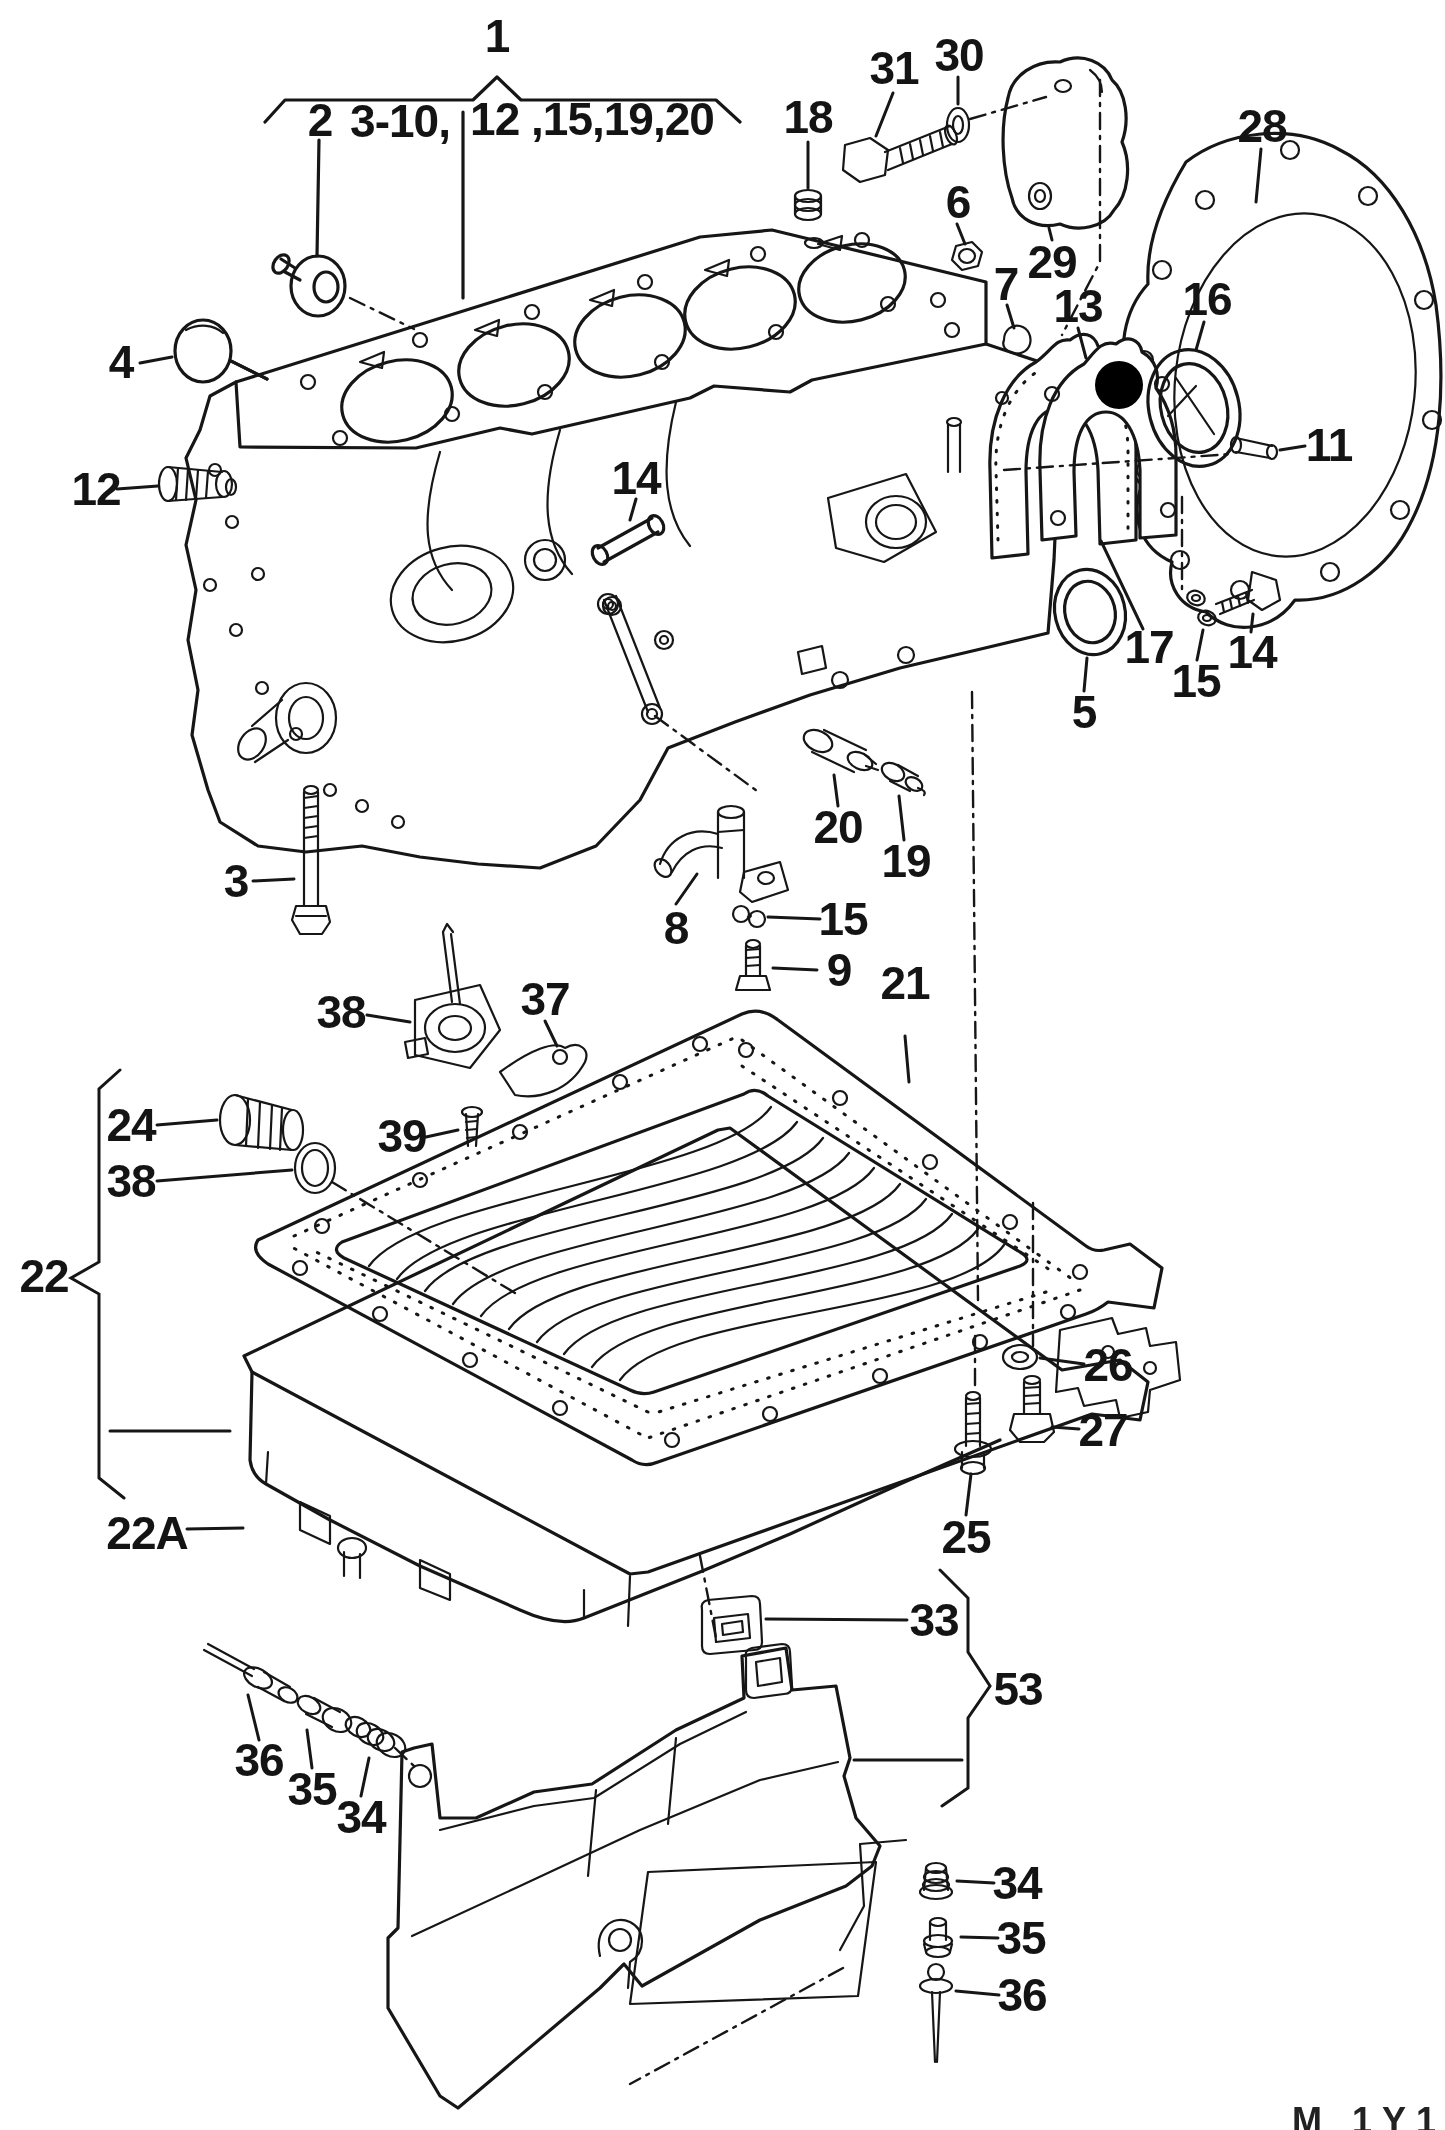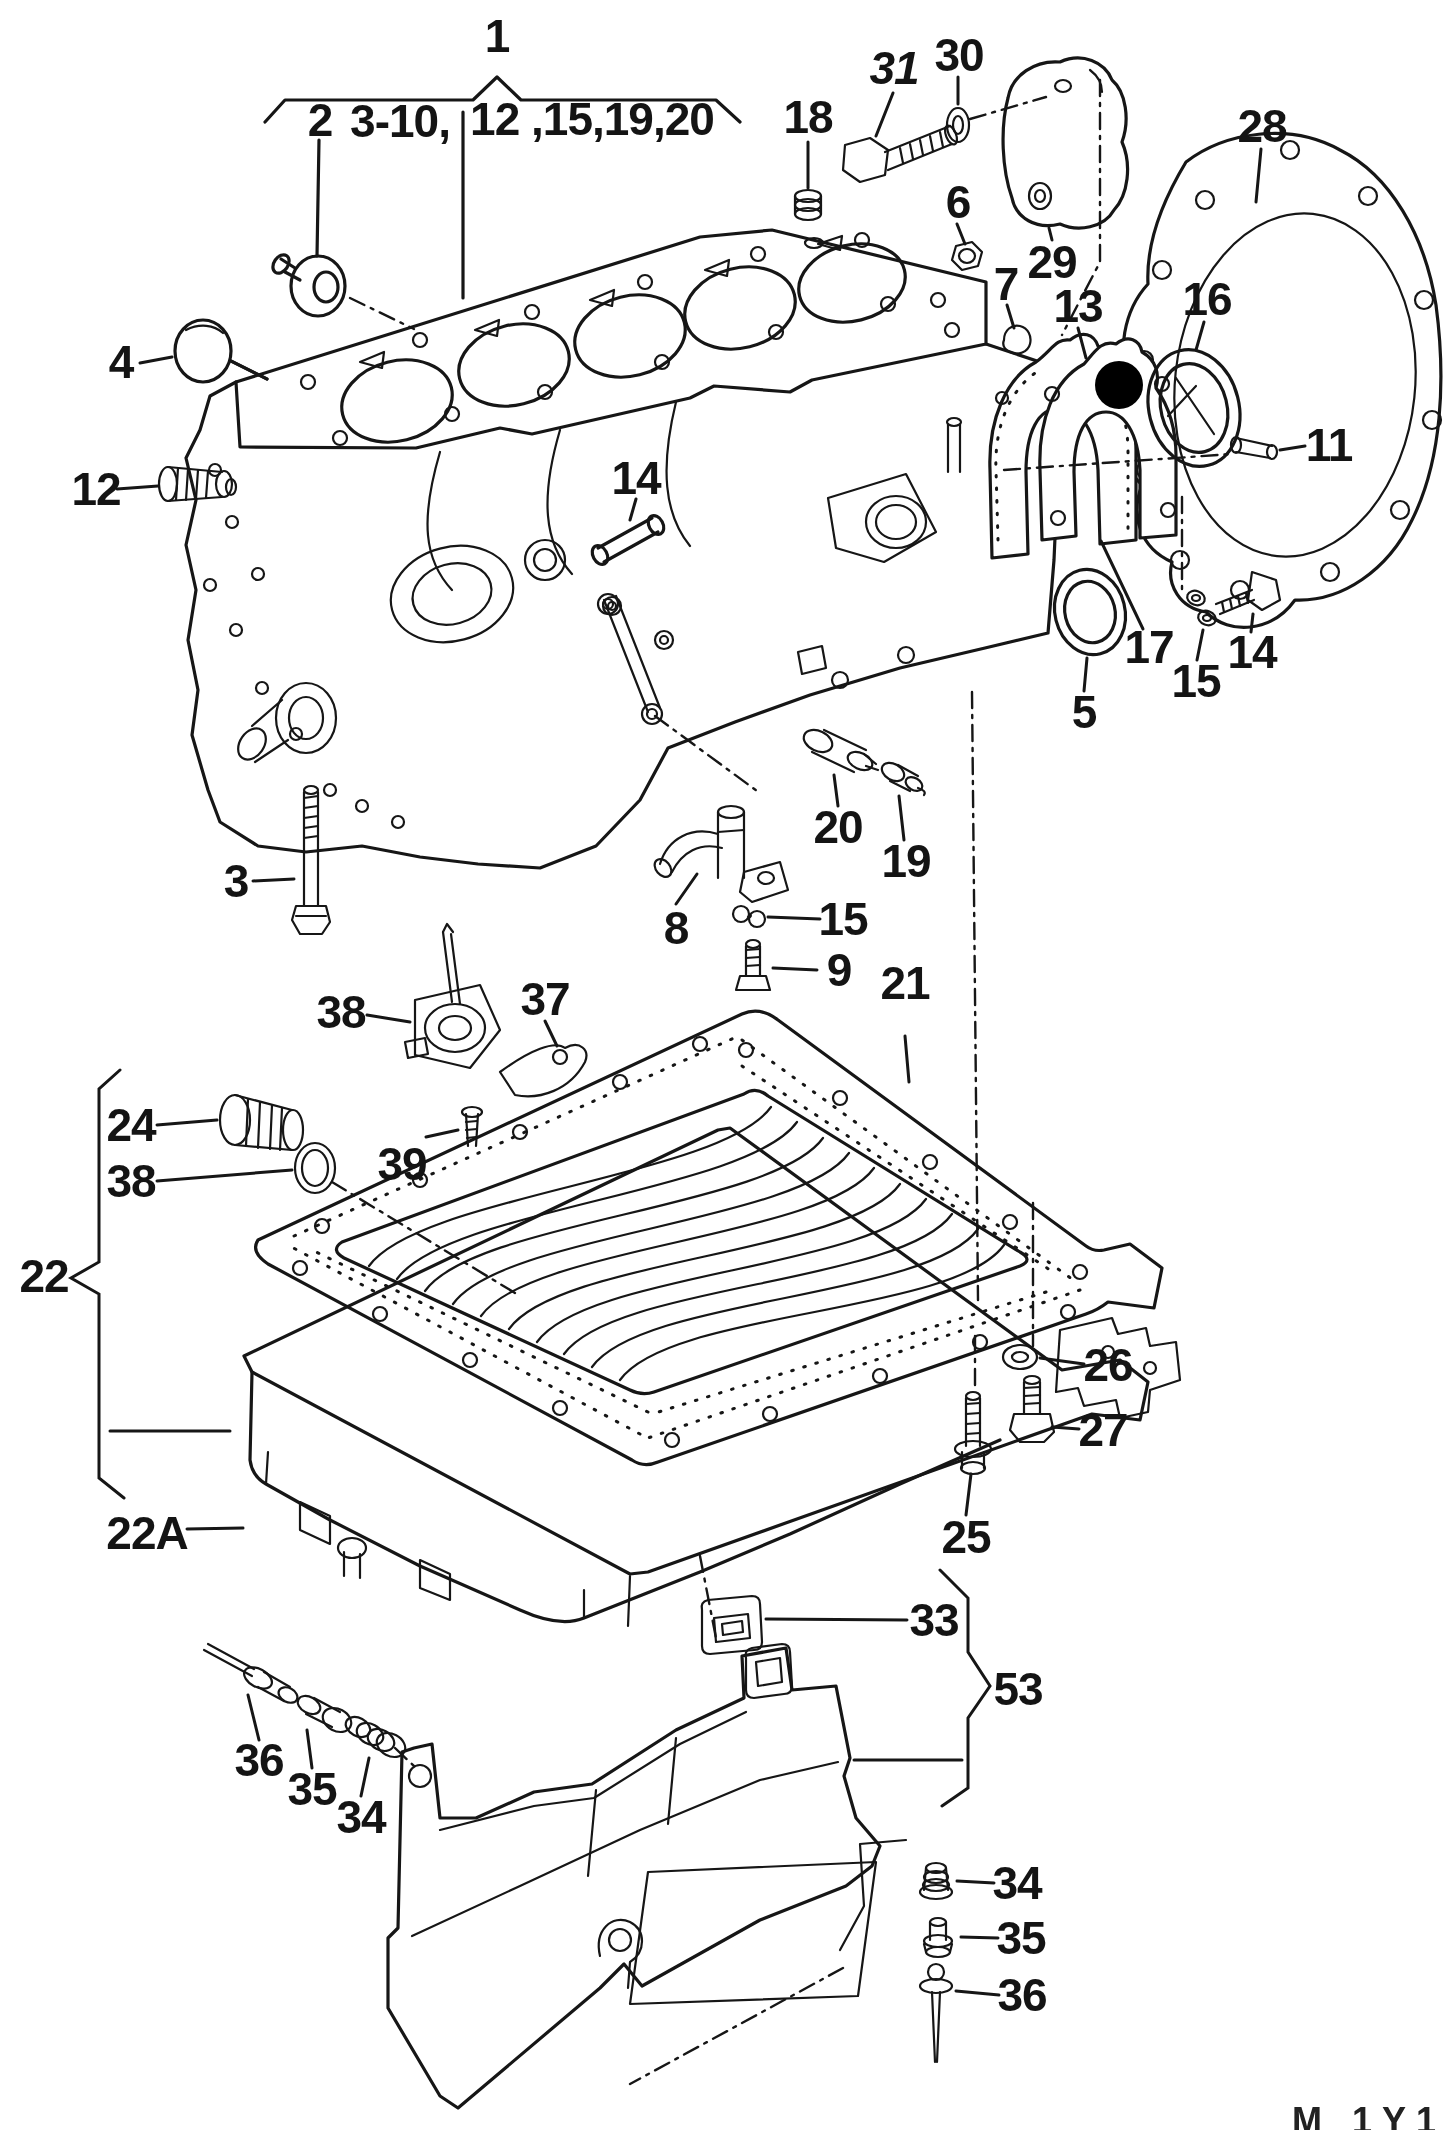--- a/index.html
+++ b/index.html
@@ -486,21 +486,21 @@
     <path d="M 700,1556 L 716,1638"></path>
   </g>
 </svg>
 
 <div id="callout-layer">
       <span class="callout" style="left: 497px; top: 36px;">1</span>
       <span class="callout" style="left: 320px; top: 120px;">2</span>
       <span class="callout" style="left: 400px; top: 121px;">3-10,</span>
       <span class="callout" style="left: 592px; top: 119px;">12 ,15,19,20</span>
       <span class="callout" style="left: 808px; top: 117px;">18</span>
-      <span class="callout" style="left: 894px; top: 68px; font-style: italic;">31</span>
+      <span class="callout" style="left: 894px; top: 68px;">31</span>
       <span class="callout" style="left: 959px; top: 55px;">30</span>
       <span class="callout" style="left: 1052px; top: 262px;">29</span>
       <span class="callout" style="left: 1262px; top: 126px;">28</span>
       <span class="callout" style="left: 958px; top: 202px;">6</span>
       <span class="callout" style="left: 1006px; top: 284px;">7</span>
       <span class="callout" style="left: 1078px; top: 306px;">13</span>
       <span class="callout" style="left: 1207px; top: 299px;">16</span>
       <span class="callout" style="left: 1329px; top: 445px;">11</span>
       <span class="callout" style="left: 121px; top: 362px;">4</span>
       <span class="callout" style="left: 96px; top: 489px;">12</span>
@@ -511,21 +511,21 @@
       <span class="callout" style="left: 1084px; top: 712px;">5</span>
       <span class="callout" style="left: 236px; top: 881px;">3</span>
       <span class="callout" style="left: 838px; top: 827px;">20</span>
       <span class="callout" style="left: 906px; top: 861px;">19</span>
       <span class="callout" style="left: 676px; top: 928px;">8</span>
       <span class="callout" style="left: 843px; top: 919px;">15</span>
       <span class="callout" style="left: 839px; top: 970px;">9</span>
       <span class="callout" style="left: 905px; top: 983px;">21</span>
       <span class="callout" style="left: 341px; top: 1012px;">38</span>
       <span class="callout" style="left: 545px; top: 999px;">37</span>
-      <span class="callout" style="left: 402px; top: 1164px;">39</span>
+      <span class="callout" style="left: 402px; top: 1136px;">39</span>
       <span class="callout" style="left: 131px; top: 1125px;">24</span>
       <span class="callout" style="left: 131px; top: 1181px;">38</span>
       <span class="callout" style="left: 44px; top: 1276px;">22</span>
       <span class="callout" style="left: 147px; top: 1533px;">22A</span>
       <span class="callout" style="left: 1108px; top: 1365px;">26</span>
       <span class="callout" style="left: 1103px; top: 1430px;">27</span>
       <span class="callout" style="left: 966px; top: 1537px;">25</span>
       <span class="callout" style="left: 934px; top: 1620px;">33</span>
       <span class="callout" style="left: 1018px; top: 1689px;">53</span>
       <span class="callout" style="left: 259px; top: 1760px;">36</span>

